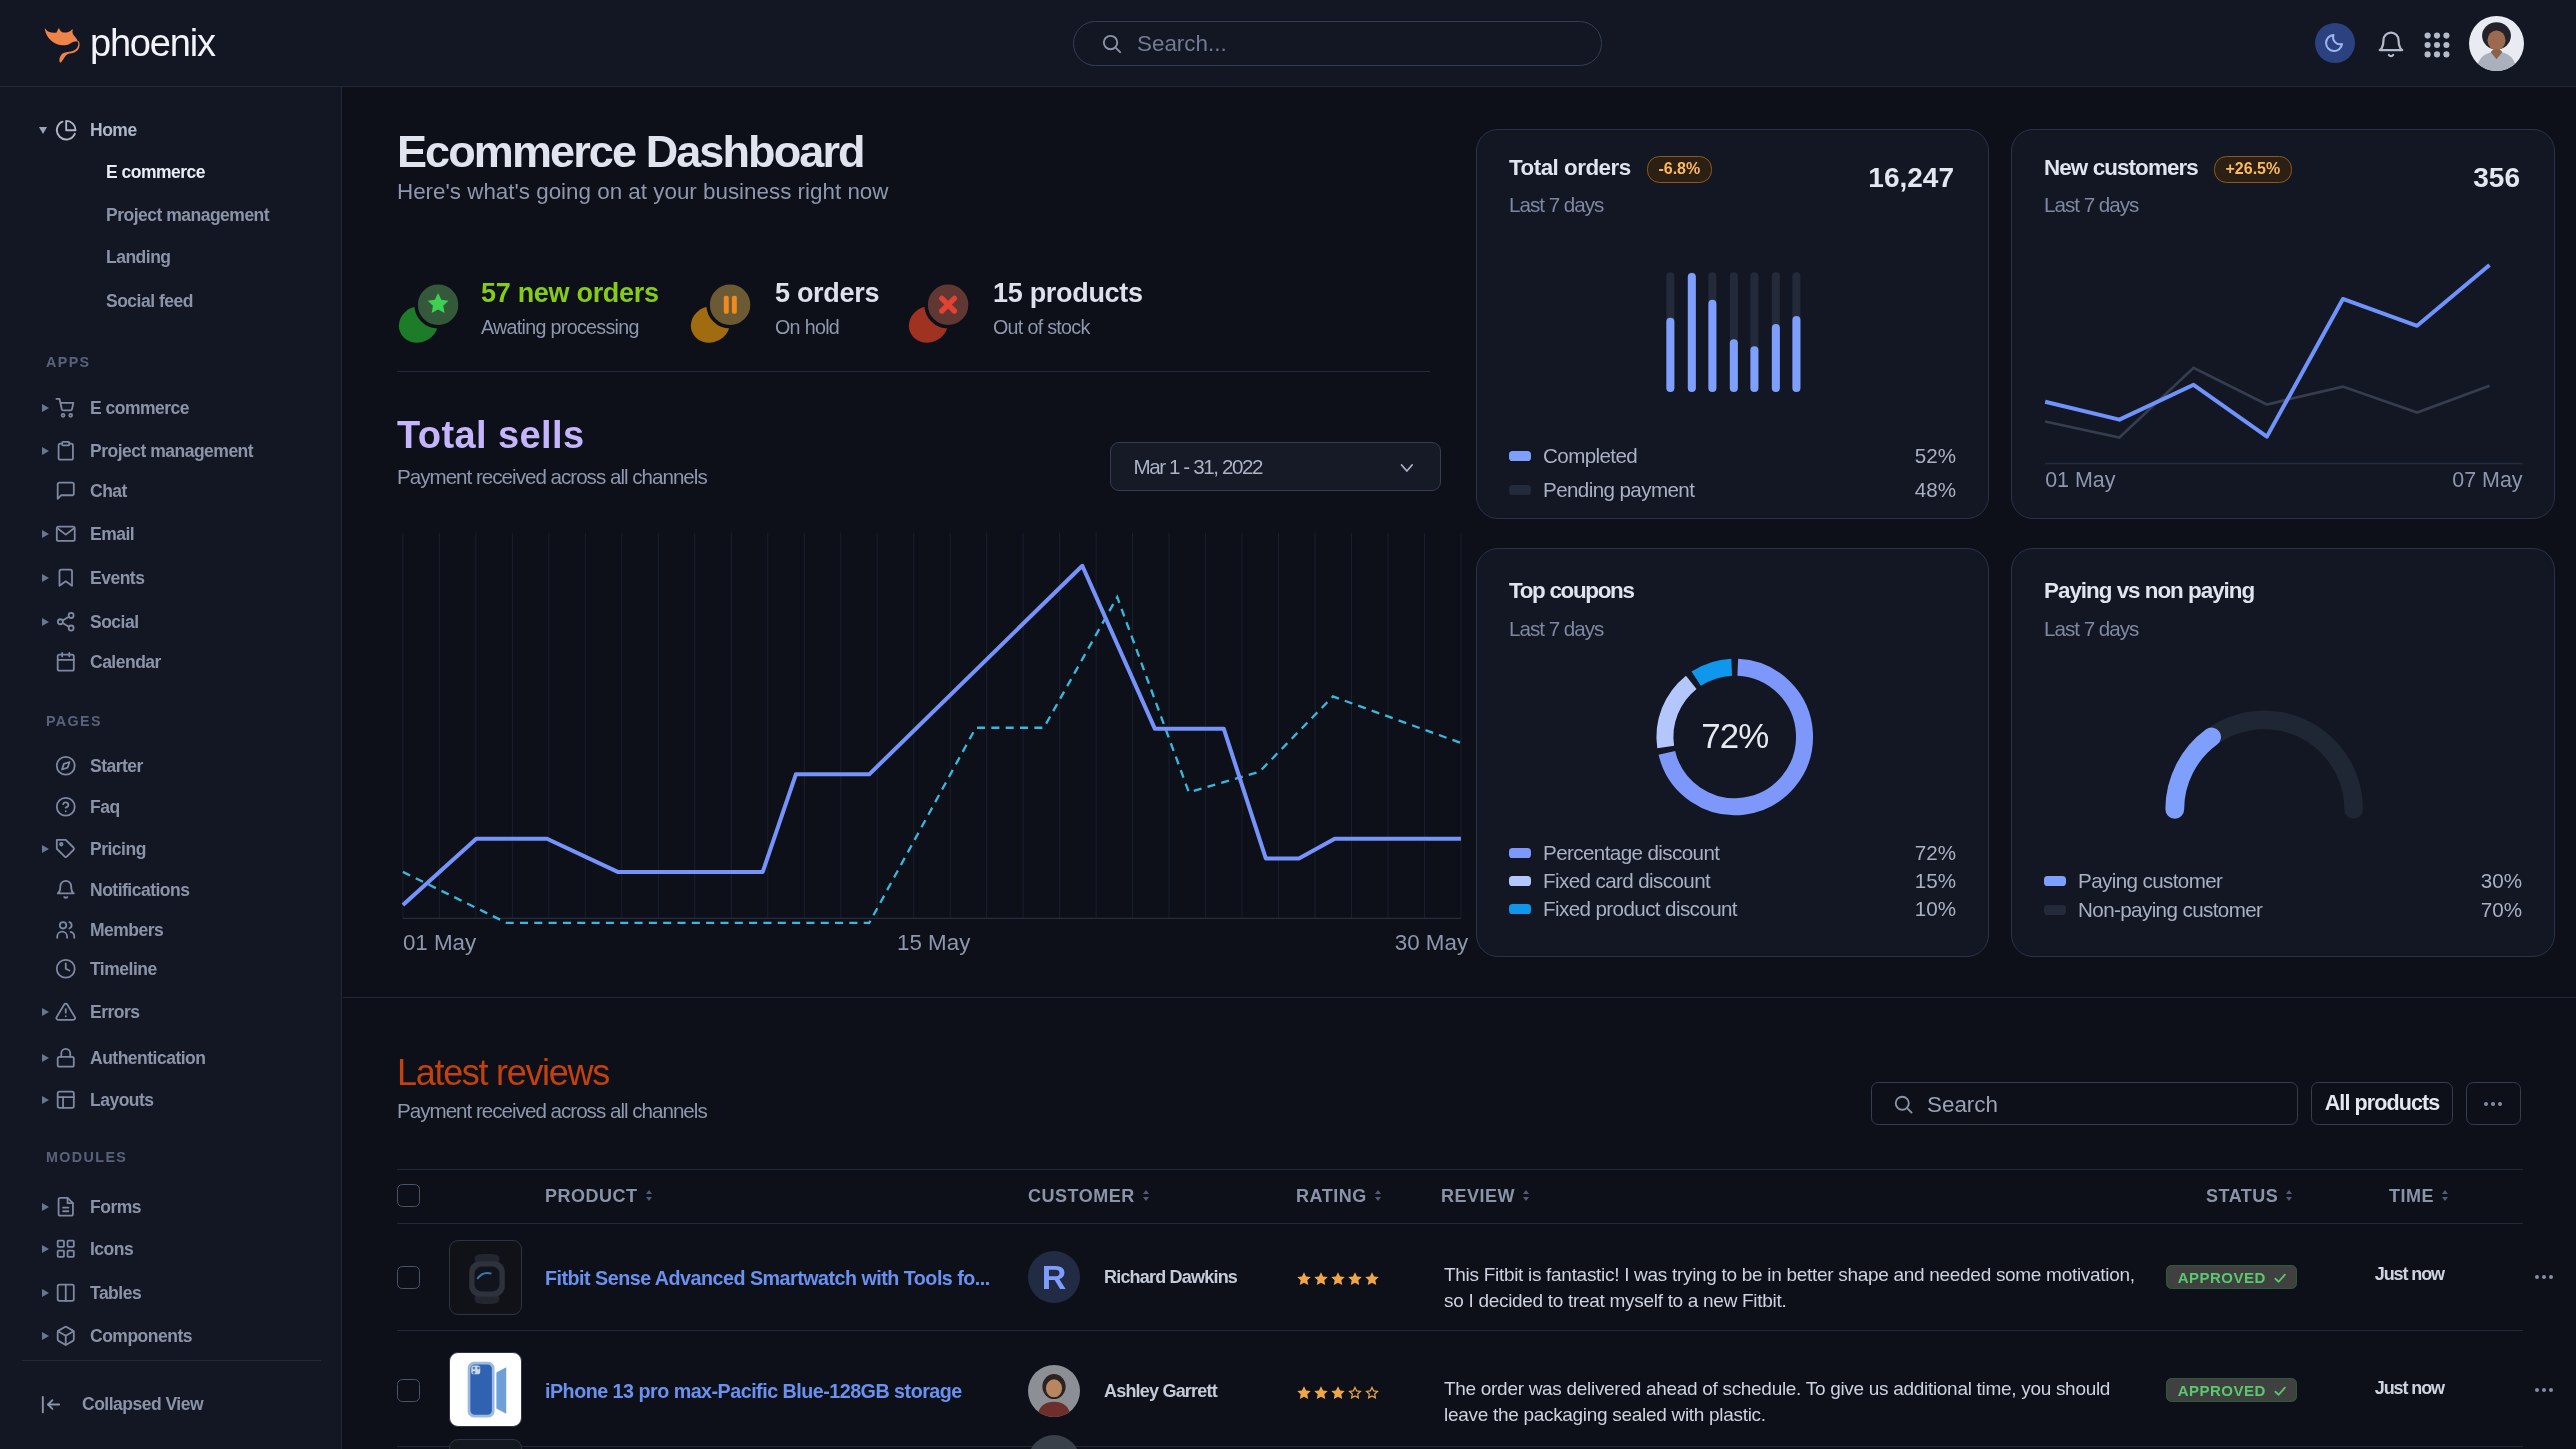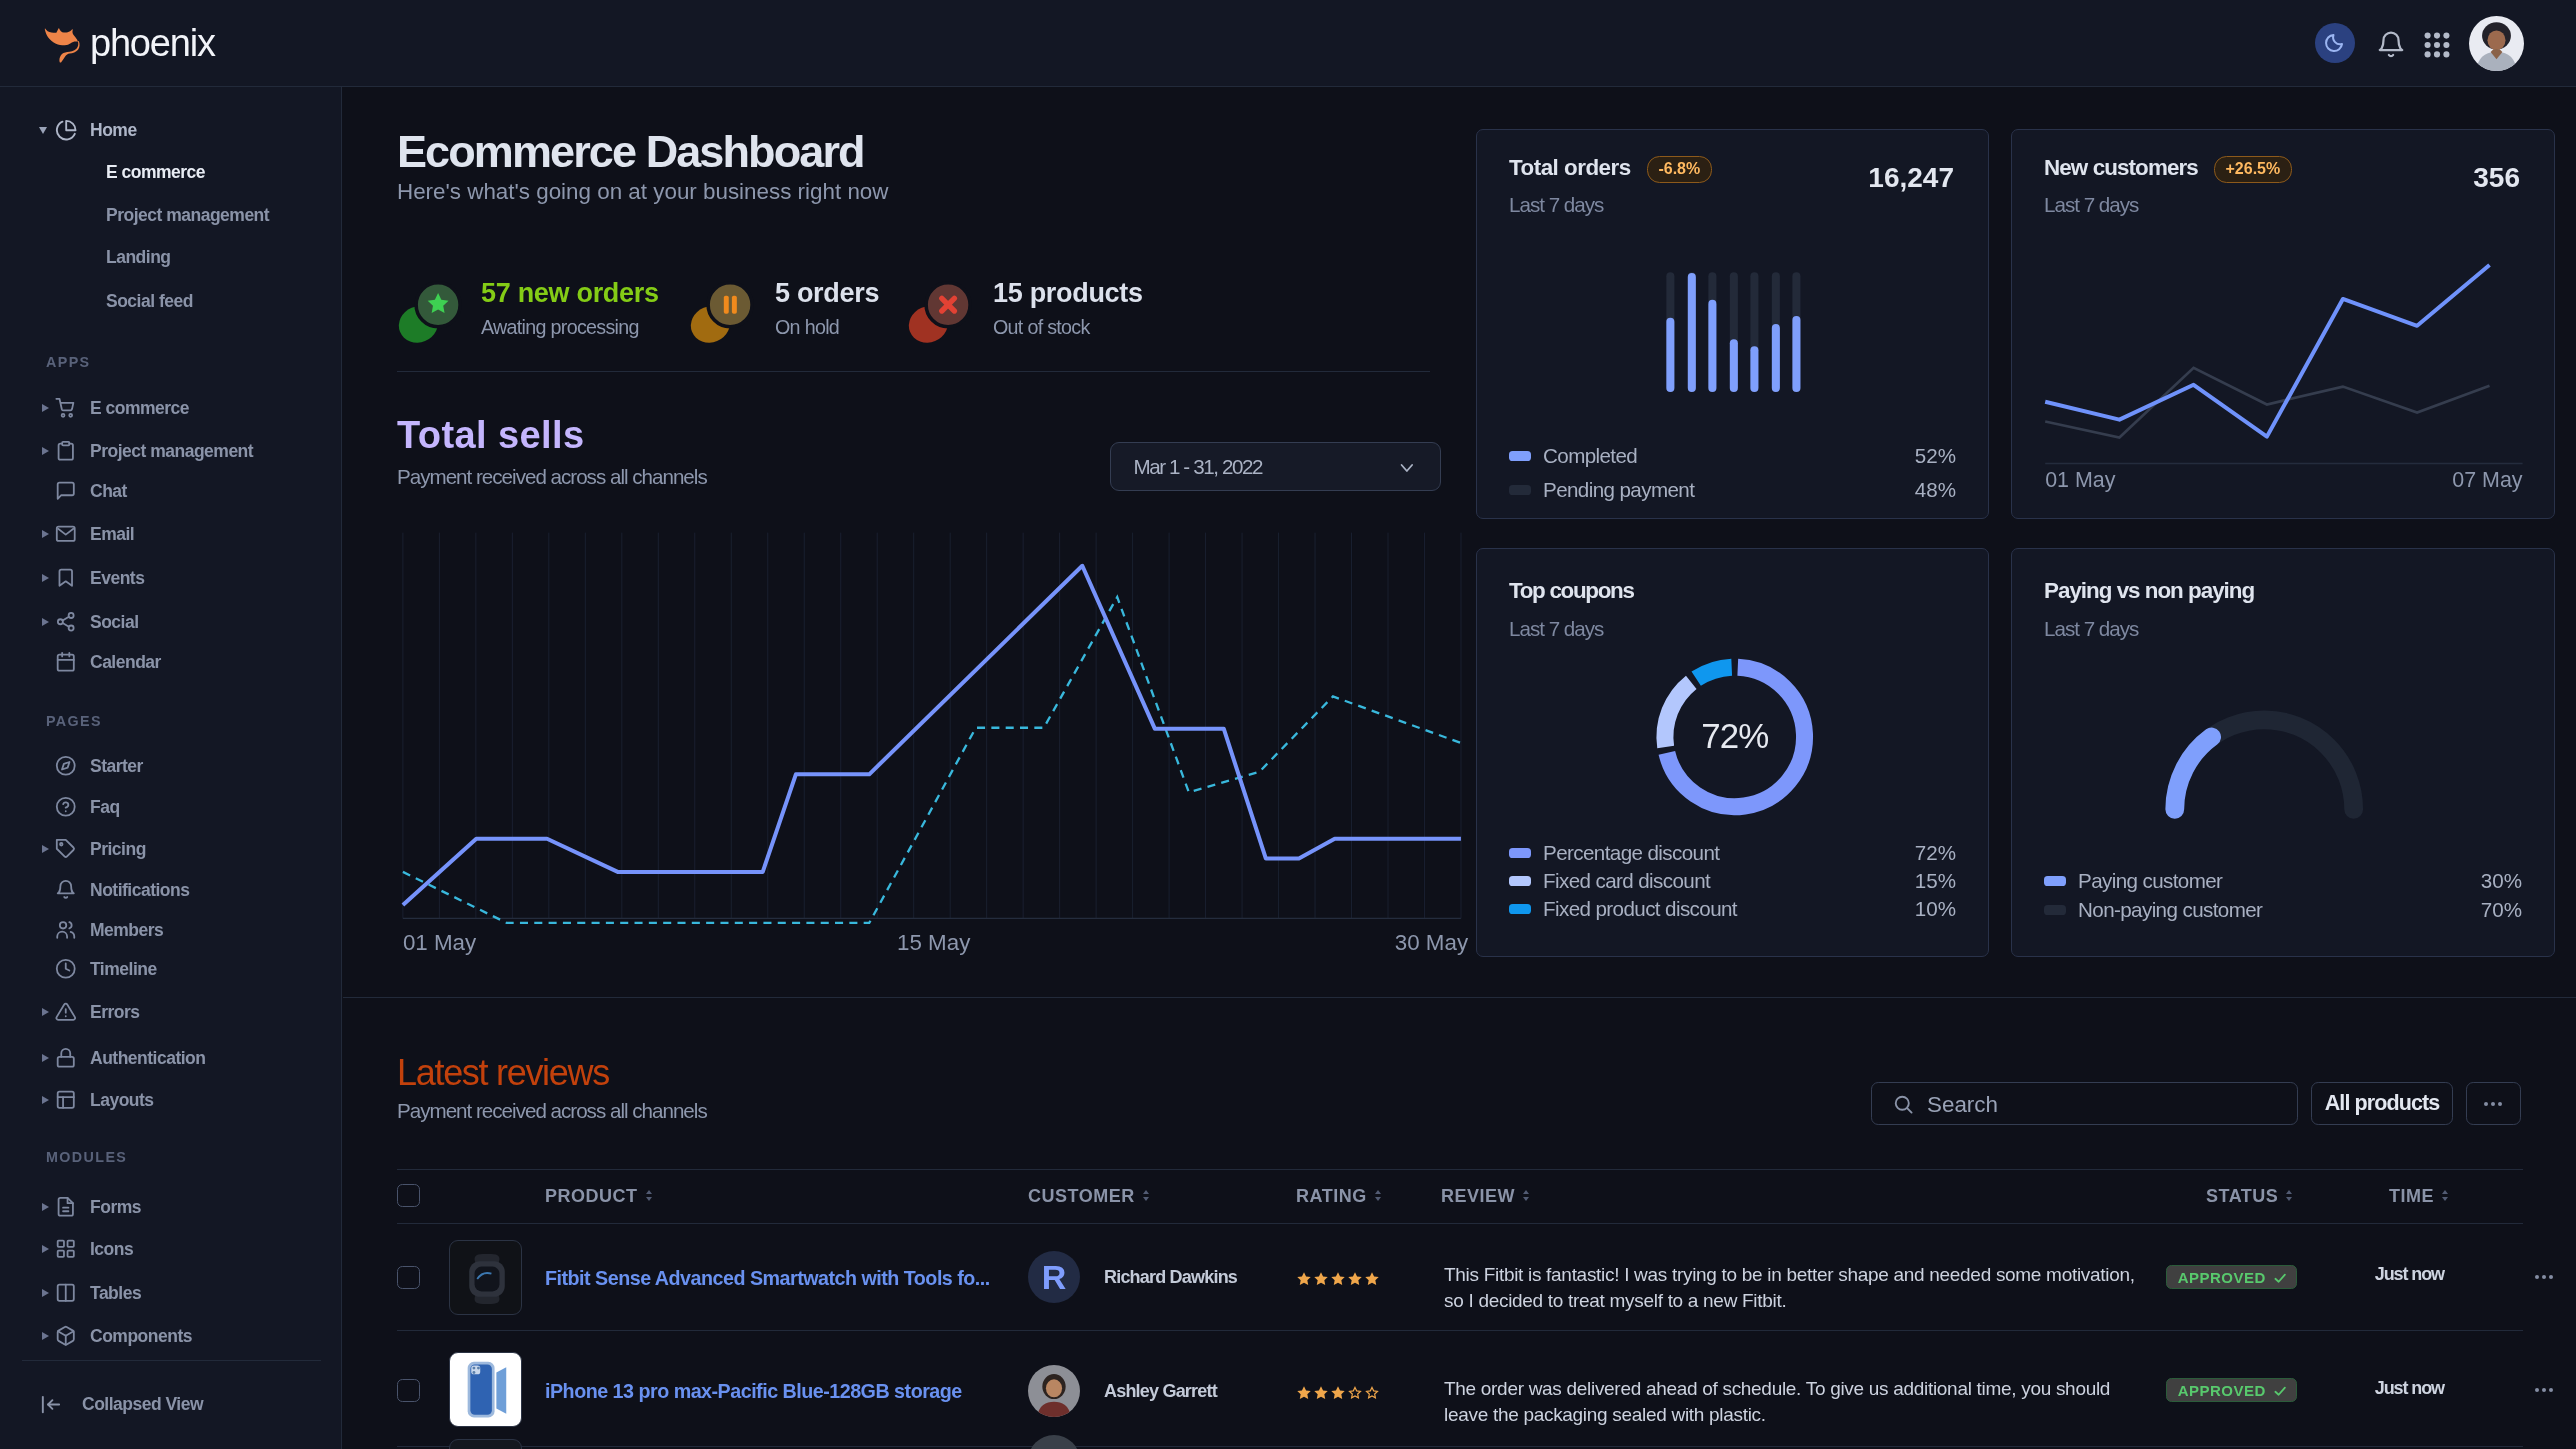--- a/index.html
+++ b/index.html
@@ -11,21 +11,21 @@
   #sidebar { position:absolute; left:0; top:87px; width:342px; height:1362px; background:#131724; border-right:0.9px solid #222a3a; z-index:4; }
   .sitem { position:absolute; display:flex; align-items:center; height:32px; left:0; width:342px; font-size:17.5px; color:#8a93a8; font-weight:600; letter-spacing:-0.5px; }
   .sitem .car { position:absolute; left:42px; }
   .sitem .lb  { position:absolute; left:90px; }
   .sitem .lb2 { position:absolute; left:106px; }
   .slabel { position:absolute; left:46px; font-size:14.3px; letter-spacing:1.4px; color:#59627a; font-weight:700; }
   .caret-r { width:0; height:0; border-left:7.2px solid #6b7490; border-top:4.9px solid transparent; border-bottom:4.9px solid transparent; }
   .caret-d { width:0; height:0; border-top:7.2px solid #9aa3b8; border-left:4.9px solid transparent; border-right:4.9px solid transparent; }
   svg.fico { stroke:#7e88a0; stroke-width:2; fill:none; stroke-linecap:round; stroke-linejoin:round; }
   
-  .card { position:absolute; background:#131724; border:0.9px solid #29324a; border-radius:7px; }
+  .card { position:absolute; background:#131724; border:0.9px solid #29324a; border-radius:22px; }
   .ctitle { font-size:22.4px; font-weight:700; color:#dfe4ee; letter-spacing:-0.5px; }
   .csub { font-size:20.6px; color:#7e88a0; letter-spacing:-1px; }
   .badge { display:inline-block; font-size:16px; font-weight:700; padding:2.7px 10.7px 3.6px; border-radius:12.5px; vertical-align:0.9px; margin-left:16px; }
   .badge.warn { color:#ffb960; border:0.9px solid #8d5a1b; background:#2b2013; }
   .cvalue { position:absolute; font-size:28px; font-weight:700; color:#e3e7f0; }
   .lgrow { position:absolute; font-size:20.6px; color:#a8b0c2; letter-spacing:-0.6px; }
   .lgrow .sw { display:inline-block; width:21.5px; height:10.7px; border-radius:3.6px; margin-right:12.5px; vertical-align:1.8px; }
   .lgval { position:absolute; font-size:20.6px; color:#a8b0c2; }
   
   .hline { position:absolute; height:0.9px; background:#222a3a; }
@@ -41,20 +41,27 @@
 </head>
 <body>
 
 <div id="topbar">
   <svg class="abs" style="left:39px;top:22.4px" width="41" height="41" viewBox="0 0 47 48">
     <path fill="#ee8448" d="M6.5 7.3 C8 10 11 12 14 12.2 C16 12.4 18 12.6 19.8 12.5 C20.8 10.9 21.6 9.2 22.3 7.7 C22.6 7.2 23.1 7.3 23.2 7.8 C24 10 26 12 28.5 12.3 C31 12.6 33.6 12.3 35.8 10.9 C36.6 10.3 37.4 9.5 38.1 8.8 C38.6 8.3 39.2 8.7 39 9.3 C38.4 11.3 38.6 13.4 40 15.2 C41.3 16.9 43 18.6 44.2 20.7 C44.6 21.5 44.8 22.3 44.7 23 C41.5 22.5 38.8 23.2 36.6 24.9 C34.5 26.5 32 27.3 29.3 27.2 C25.8 27 22.3 26.9 19.3 25.4 C15.8 23.6 12.5 21.3 10.3 18.2 C8.5 15.6 7 12 6.3 8.5 Z"></path>
     <path fill="#ee8448" d="M44.7 22.2 C46.2 24.8 45.6 28.9 43.3 31.3 C40.5 34.2 36 34.6 32.6 35.1 C29.3 35.6 26.6 36.7 25 39.1 C23.6 41.2 23.1 44 23.6 46.5 C23.8 47.5 24.8 47.9 25.5 47.1 C27.2 45.1 28.8 42.4 30.3 40.1 C31.5 38.3 33.2 37.4 35.4 37 C38.8 36.4 42.9 35.2 45.2 32.4 C47.4 29.7 47.4 25.4 46.2 22.6 Z"></path>
   </svg>
   <div class="abs" style="left:90px;top:22.4px;font-size:38px;font-weight:400;color:#f2f4f9;letter-spacing:-1.2px">phoenix</div>
 
+  <div class="abs" style="left:1073px;top:20.6px;width:529px;height:45px;border:0.9px solid #343d52;border-radius:22.4px;">
+    <svg class="fico abs" style="left:26px;top:10.7px;stroke:#8a93a8" width="23" height="23" viewBox="0 0 24 24">
+        <circle cx="11" cy="11" r="7"></circle>
+        <line x1="16.5" y1="16.5" x2="21" y2="21"></line>
+      </svg>
+    <div class="abs" style="left:63px;top:9.8px;font-size:22.4px;color:#717b92">Search...</div>
+  </div>
 
   <div class="abs" style="left:2315px;top:23px;width:40px;height:40px;border-radius:50%;background:#2b4180;">
     <svg class="abs" style="left:8px;top:7.2px" width="24" height="25" viewBox="0 0 24 24" fill="none" stroke="#9cb6f2" stroke-width="2" stroke-linecap="round" stroke-linejoin="round">
         <path d="M19 13.5 A8 8 0 1 1 10.5 4.5 A7 7 0 0 0 19 13.5 Z"></path>
       </svg>
   </div>
   <svg class="fico abs" style="left:2376px;top:29.5px;stroke:#b3bac9;stroke-width:1.8" width="30" height="30" viewBox="0 0 24 24">
       <path d="M18 8 A6 6 0 0 0 6 8 C6 15 3 16 3 16 L21 16 C21 16 18 15 18 8 Z"></path>
       <path d="M10.3 20 a2 2 0 0 0 3.4 0"></path>
     </svg>

